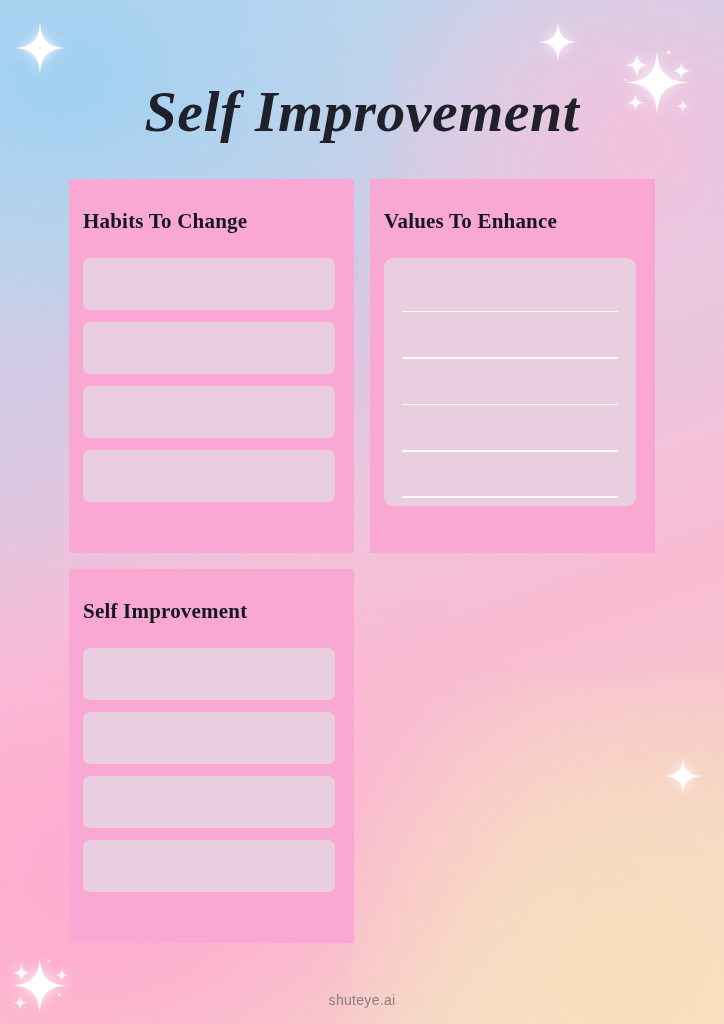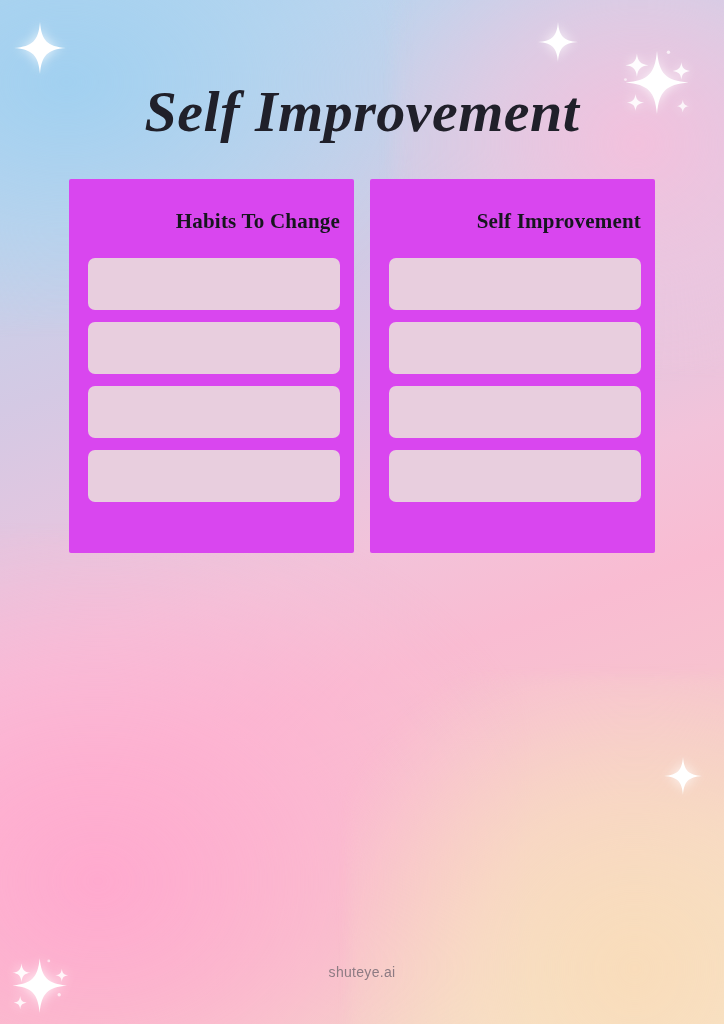--- a/index.html
+++ b/index.html
@@ -137,26 +137,26 @@
   .grid {
     margin-top: 36px;
     width: 586px;
     display: grid;
     grid-template-columns: 285px 285px;
     grid-template-rows: 374px 374px;
     gap: 16px;
   }
 
   .card {
-    background: #d946ef;
+    background: #f9a8d4;
     border-radius: 2px;
     padding: 30px 14px 18px 14px;
     display: flex;
     flex-direction: column;
-    align-items: flex-end;
+    align-items: flex-start;
   }
 
   .card-title {
     font-family: "Liberation Serif", "DejaVu Serif", serif;
     font-weight: 700;
     font-size: 21px;
     letter-spacing: 0.2px;
     color: #16161e;
     text-align: center;
     white-space: nowrap;
@@ -207,21 +207,21 @@
     width: 100%;
     height: 1.5px;
     background: rgba(255,255,255,0.92);
     border-radius: 1px;
   }
 
   .footer {
     position: absolute;
     left: 0;
     right: 0;
-    bottom: 44px;
+    bottom: 16px;
     text-align: center;
     font-family: "Liberation Sans", sans-serif;
     font-size: 14px;
     letter-spacing: 0.3px;
     color: #8d7b83;
   }
 </style>
 </head>
 <body>
 
@@ -284,20 +284,42 @@
         <h2 class="card-title">Habits To Change</h2>
         <div class="card-body bars">
           <div class="bar"></div>
           <div class="bar"></div>
           <div class="bar"></div>
           <div class="bar"></div>
         </div>
       </section>
 
 
+      <section class="card">
+        <h2 class="card-title">Values To Enhance</h2>
+        <div class="card-body lined">
+          <div class="lined-box">
+            <div class="rule-slot">
+                <div class="rule"></div>
+              </div>
+            <div class="rule-slot">
+                <div class="rule"></div>
+              </div>
+            <div class="rule-slot">
+                <div class="rule"></div>
+              </div>
+            <div class="rule-slot">
+                <div class="rule"></div>
+              </div>
+            <div class="rule-slot">
+                <div class="rule"></div>
+              </div>
+          </div>
+        </div>
+      </section>
 
       <section class="card">
         <h2 class="card-title">Self Improvement</h2>
         <div class="card-body bars">
           <div class="bar"></div>
           <div class="bar"></div>
           <div class="bar"></div>
           <div class="bar"></div>
         </div>
       </section>

